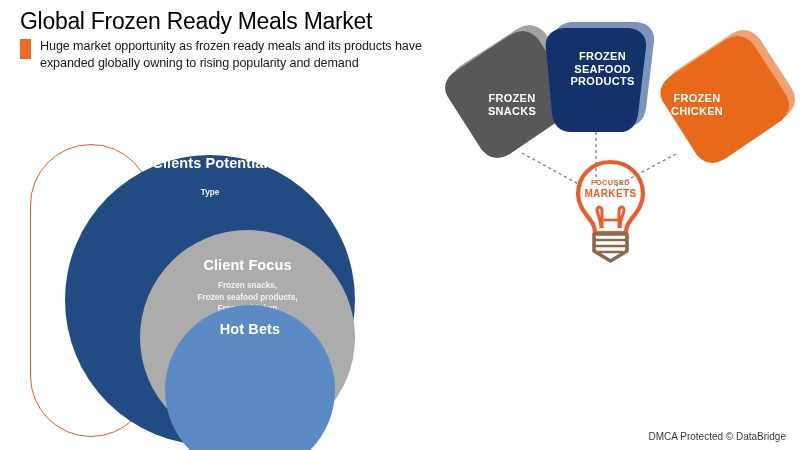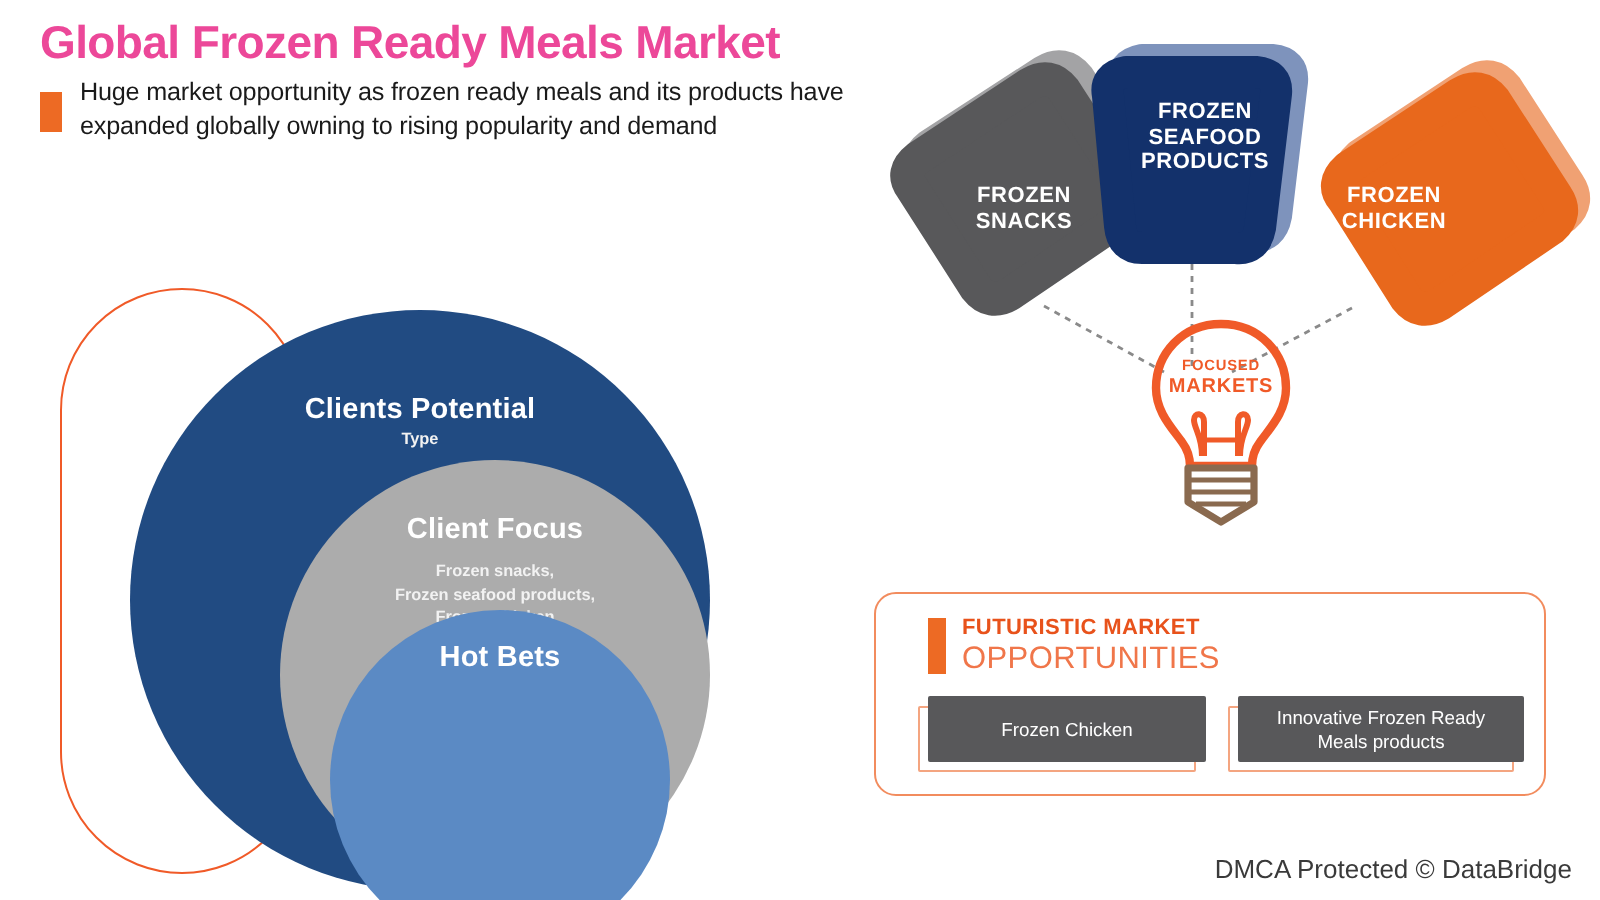--- a/index.html
+++ b/index.html
@@ -7,26 +7,26 @@
     width: 800px; height: 450px;
     background: #ffffff;
     font-family: "Liberation Sans", sans-serif;
     overflow: hidden;
   }
   #canvas { position: relative; width: 800px; height: 450px; background: #fff; }
 
   
   .page-title {
     position: absolute; left: 20px; top: 8px;
-    font-size: 23px; font-weight: bold; color: #ec4899;
+    font-size: 23px; font-weight: normal; color: #000000;
     letter-spacing: -0.3px;
   }
   .subtitle-wrap {
     position: absolute; left: 20px; top: 38px; width: 415px;
-    display: flex; gap: 9px; align-items: center;
+    display: flex; gap: 9px; align-items: flex-start;
   }
   .subtitle-bar {
     width: 11px; height: 20px; background: #ED6A24; flex: 0 0 auto; margin-top: 1px;
   }
   .subtitle-text {
     font-size: 12.6px; line-height: 17px; color: #1a1a1a; letter-spacing: -0.1px;
   }
 
   
   .circles-zone { position: absolute; left: 0; top: 130px; width: 420px; height: 320px; }
@@ -40,22 +40,22 @@
   .circle {
     position: absolute; border-radius: 50%;
     display: flex; flex-direction: column; align-items: center;
     color: #ffffff; text-align: center;
   }
   .c-outer { left: 65px; top: 25px; width: 290px; height: 290px; background: #214B82; }
   .c-mid   { left: 140px; top: 100px; width: 215px; height: 215px; background: #ACACAC; }
   .c-inner { left: 165px; top: 175px; width: 170px; height: 170px; background: #5B8AC4; }
   .c-title { font-size: 14.5px; font-weight: bold; letter-spacing: 0.1px; }
   .c-sub   { font-size: 8.2px; line-height: 11.5px; font-weight: bold; color: #f2f2f2; }
-  .c-outer .c-title { margin-top: 42px; }
-  .c-outer .c-sub   { margin-top: 1px; }
+  .c-outer .c-title { }
+  .c-outer .c-sub   { margin-top: 16px; }
   .c-mid   .c-title { margin-top: 27px; }
   .c-mid   .c-sub   { margin-top: 7px; }
   .c-inner .c-title { margin-top: 16px; }
   .c-inner .c-sub   { margin-top: 8px; }
 
   
   .petal-zone { position: absolute; left: 440px; top: 14px; width: 360px; height: 175px; }
   .petal-svg { position: absolute; left: 0; top: 0; }
   .petal-label {
     position: absolute; text-align: center; color: #ffffff;
@@ -95,21 +95,21 @@
     font-size: 9.4px; line-height: 12px; text-align: center;
     display: flex; align-items: center; justify-content: center;
     padding: 0 6px; border-radius: 1px;
   }
   .chip-1 { width: 139px; height: 33px; }
   .chip-2 { width: 143px; height: 33px; }
 
   
   .footer {
     position: absolute; right: 14px; bottom: 8px;
-    font-size: 13px; color: #3a3a3a;
+    font-size: 10px; color: #3a3a3a;
   }
 </style>
 </head>
 <body>
 
 <div id="canvas">
 
   <div class="page-title">Global Frozen Ready Meals Market</div>
   <div class="subtitle-wrap">
     <div class="subtitle-bar"></div>
@@ -180,35 +180,16 @@
 
       <path d="M 41 84 L 74 84 L 74 101 L 57.5 111 L 41 101 Z" fill="none" stroke="#8A6A4F" stroke-width="3.6" stroke-linejoin="round"></path>
       <path d="M 42 90 L 73 90 M 42 96 L 73 96 M 45 102 L 70 102" stroke="#8A6A4F" stroke-width="2.4"></path>
     </svg>
     <div class="bulb-label">
       <span class="l1">FOCUSED</span>
       <span class="l2">MARKETS</span>
     </div>
   </div>
 
-  <div class="panel">
-    <div class="panel-head">
-      <div class="panel-bar"></div>
-      <div>
-        <div class="panel-h1">FUTURISTIC MARKET</div>
-        <div class="panel-h2">OPPORTUNITIES</div>
-      </div>
-    </div>
-    <div class="chip-wrap">
-      <div class="chip-outer">
-        <div class="chip-shadow"></div>
-        <div class="chip chip-1">Frozen Chicken</div>
-      </div>
-      <div class="chip-outer">
-        <div class="chip-shadow"></div>
-        <div class="chip chip-2">Innovative Frozen Ready Meals products</div>
-      </div>
-    </div>
-  </div>
 
   <div class="footer">DMCA Protected © DataBridge</div>
 
 </div>
 
 </body></html>

